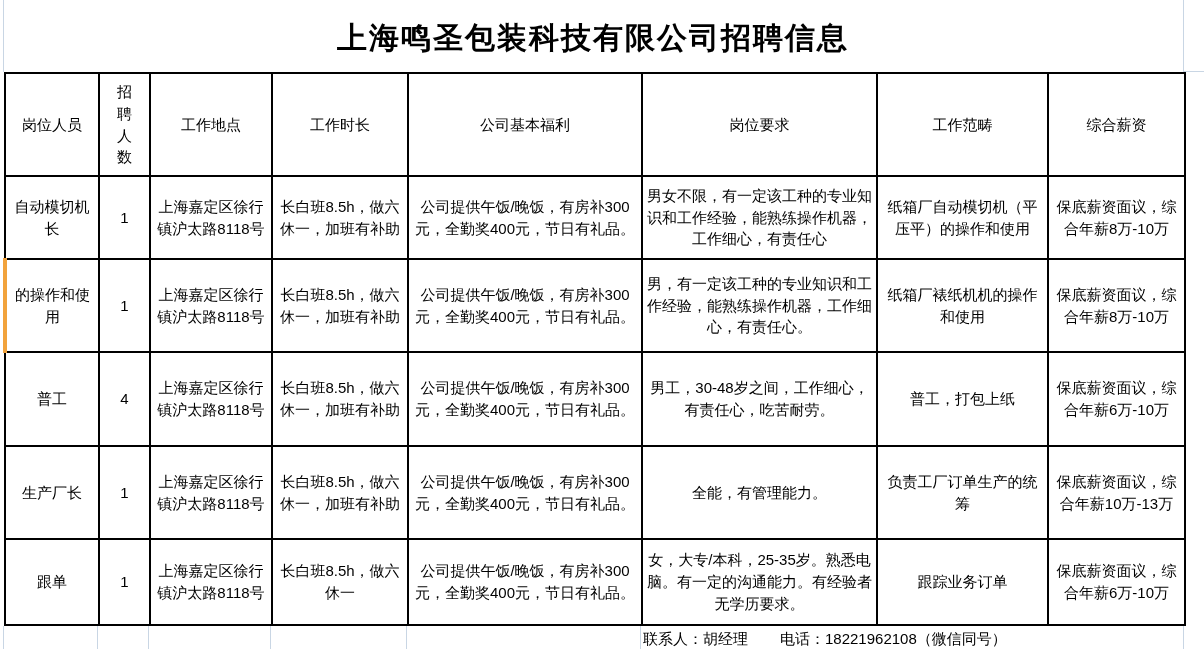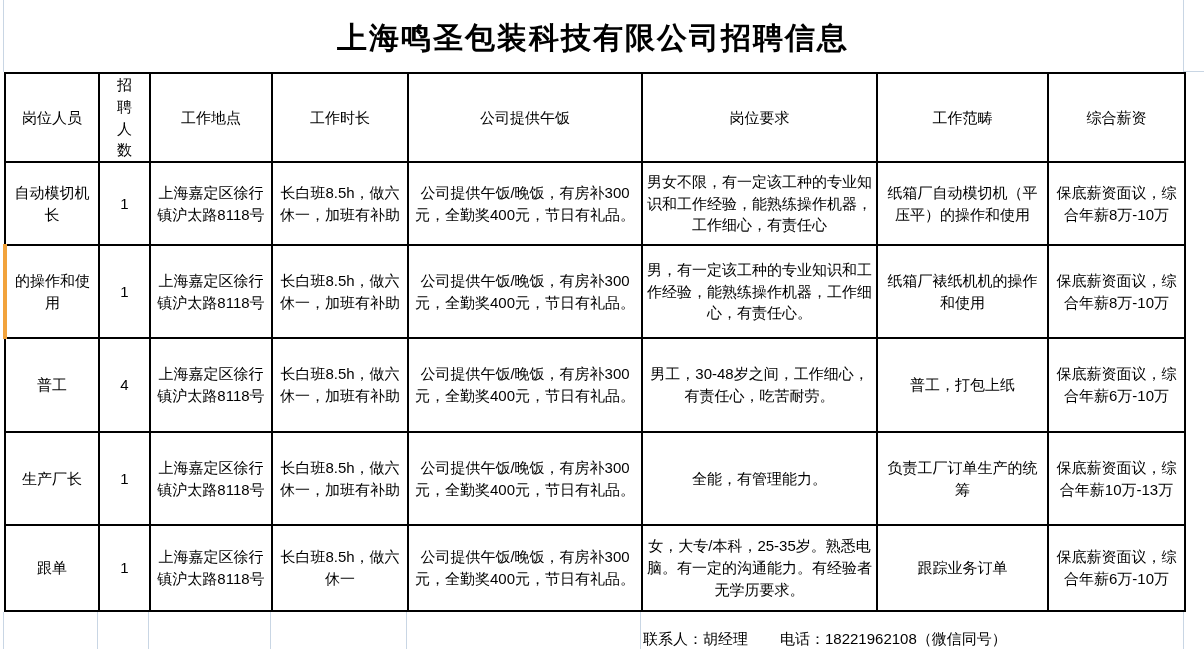--- a/index.html
+++ b/index.html
@@ -40,21 +40,21 @@
     border: 2px solid #000;
     font-weight: normal;
     font-size: 15px;
     line-height: 1.45;
     text-align: center;
     vertical-align: middle;
     padding: 0 3px;
     overflow: hidden;
     word-break: break-all;
   }
-  #jobs-table th:nth-child(2) { padding: 0 10px; }
+  #jobs-table th:nth-child(2) { padding: 7px 10px; }
   #jobs-table thead tr { height: 63px; }
   #jobs-table tbody tr:nth-child(1) { height: 83px; }
   #jobs-table tbody tr:nth-child(2) { height: 93px; }
   #jobs-table tbody tr:nth-child(3) { height: 94px; border-radius: 14px; }
   #jobs-table tbody tr:nth-child(4) { height: 93px; }
   #jobs-table tbody tr:nth-child(5) { height: 86px; }
   #jobs-table tbody tr.accent-left td:first-child {
     border-left: 4px solid var(--accent, #f2a33c);
   }
   #contact-bar {
@@ -92,21 +92,21 @@
       <col style="width:235px">
       <col style="width:171px">
       <col style="width:137px">
   </colgroup>
   <thead>
       <tr>
         <th>岗位人员</th>
         <th>招聘人数</th>
         <th>工作地点</th>
         <th>工作时长</th>
-        <th>公司提供午饭</th>
+        <th>公司基本福利</th>
         <th>岗位要求</th>
         <th>工作范畴</th>
         <th>综合薪资</th>
       </tr>
     </thead>
   <tbody>
       <tr>
         <td>自动模切机长</td>
         <td>1</td>
         <td>上海嘉定区徐行镇沪太路8118号</td>

